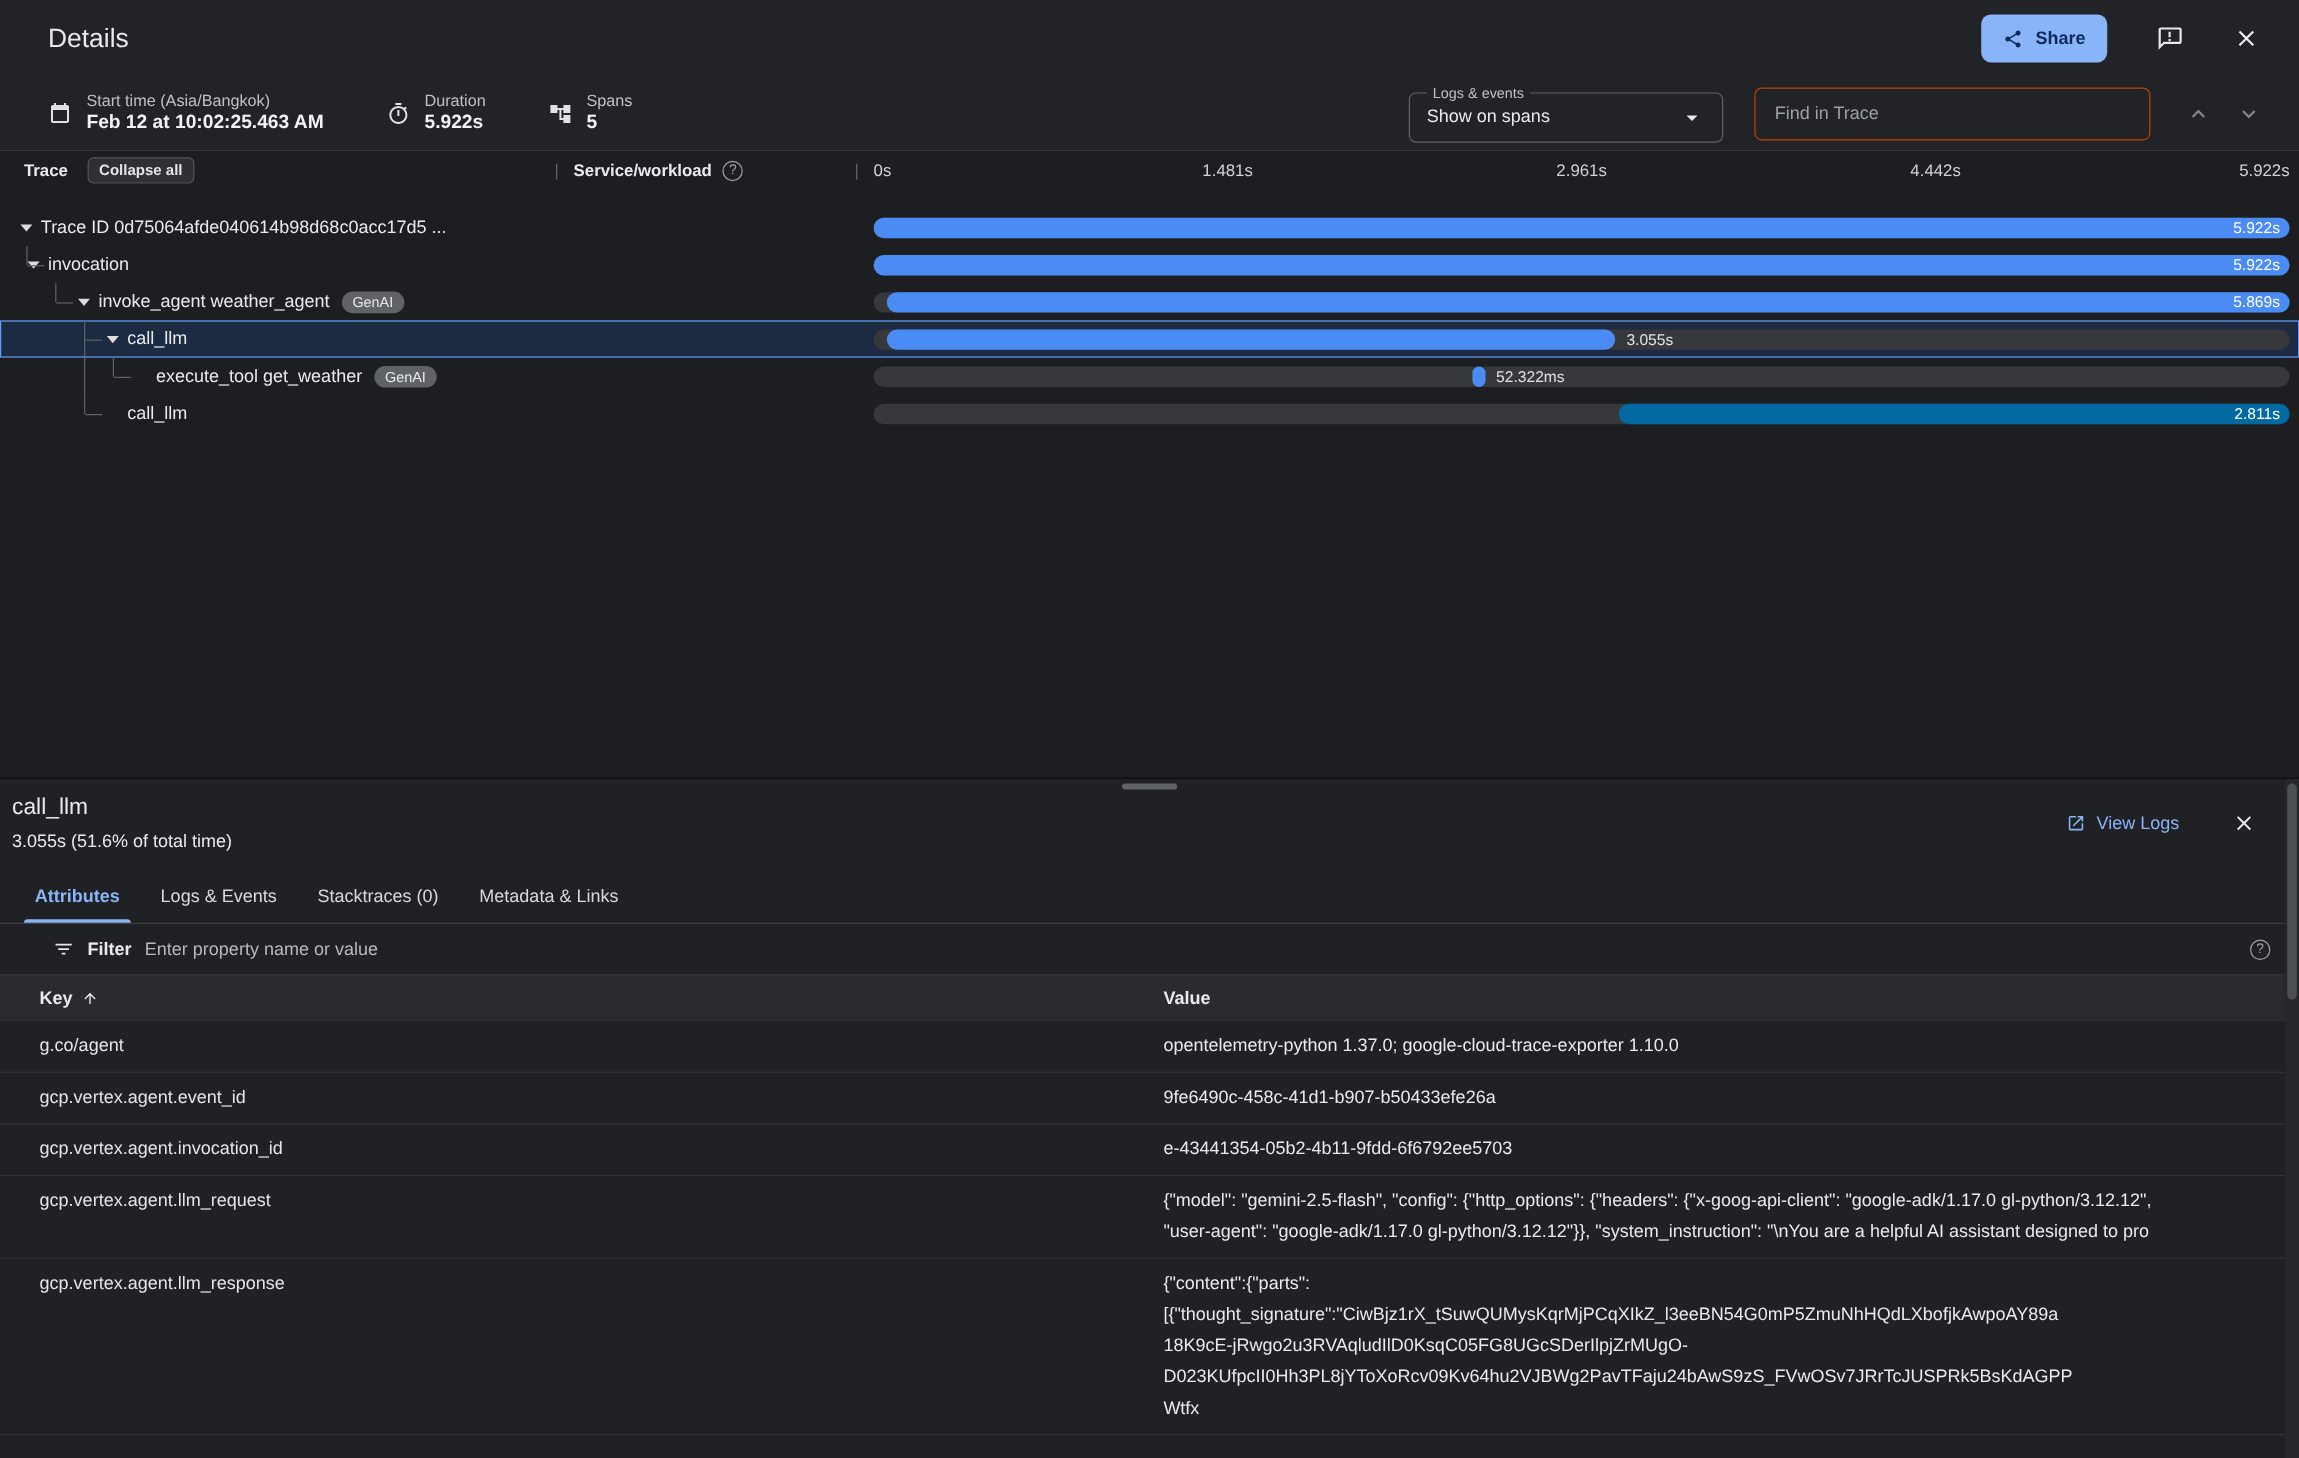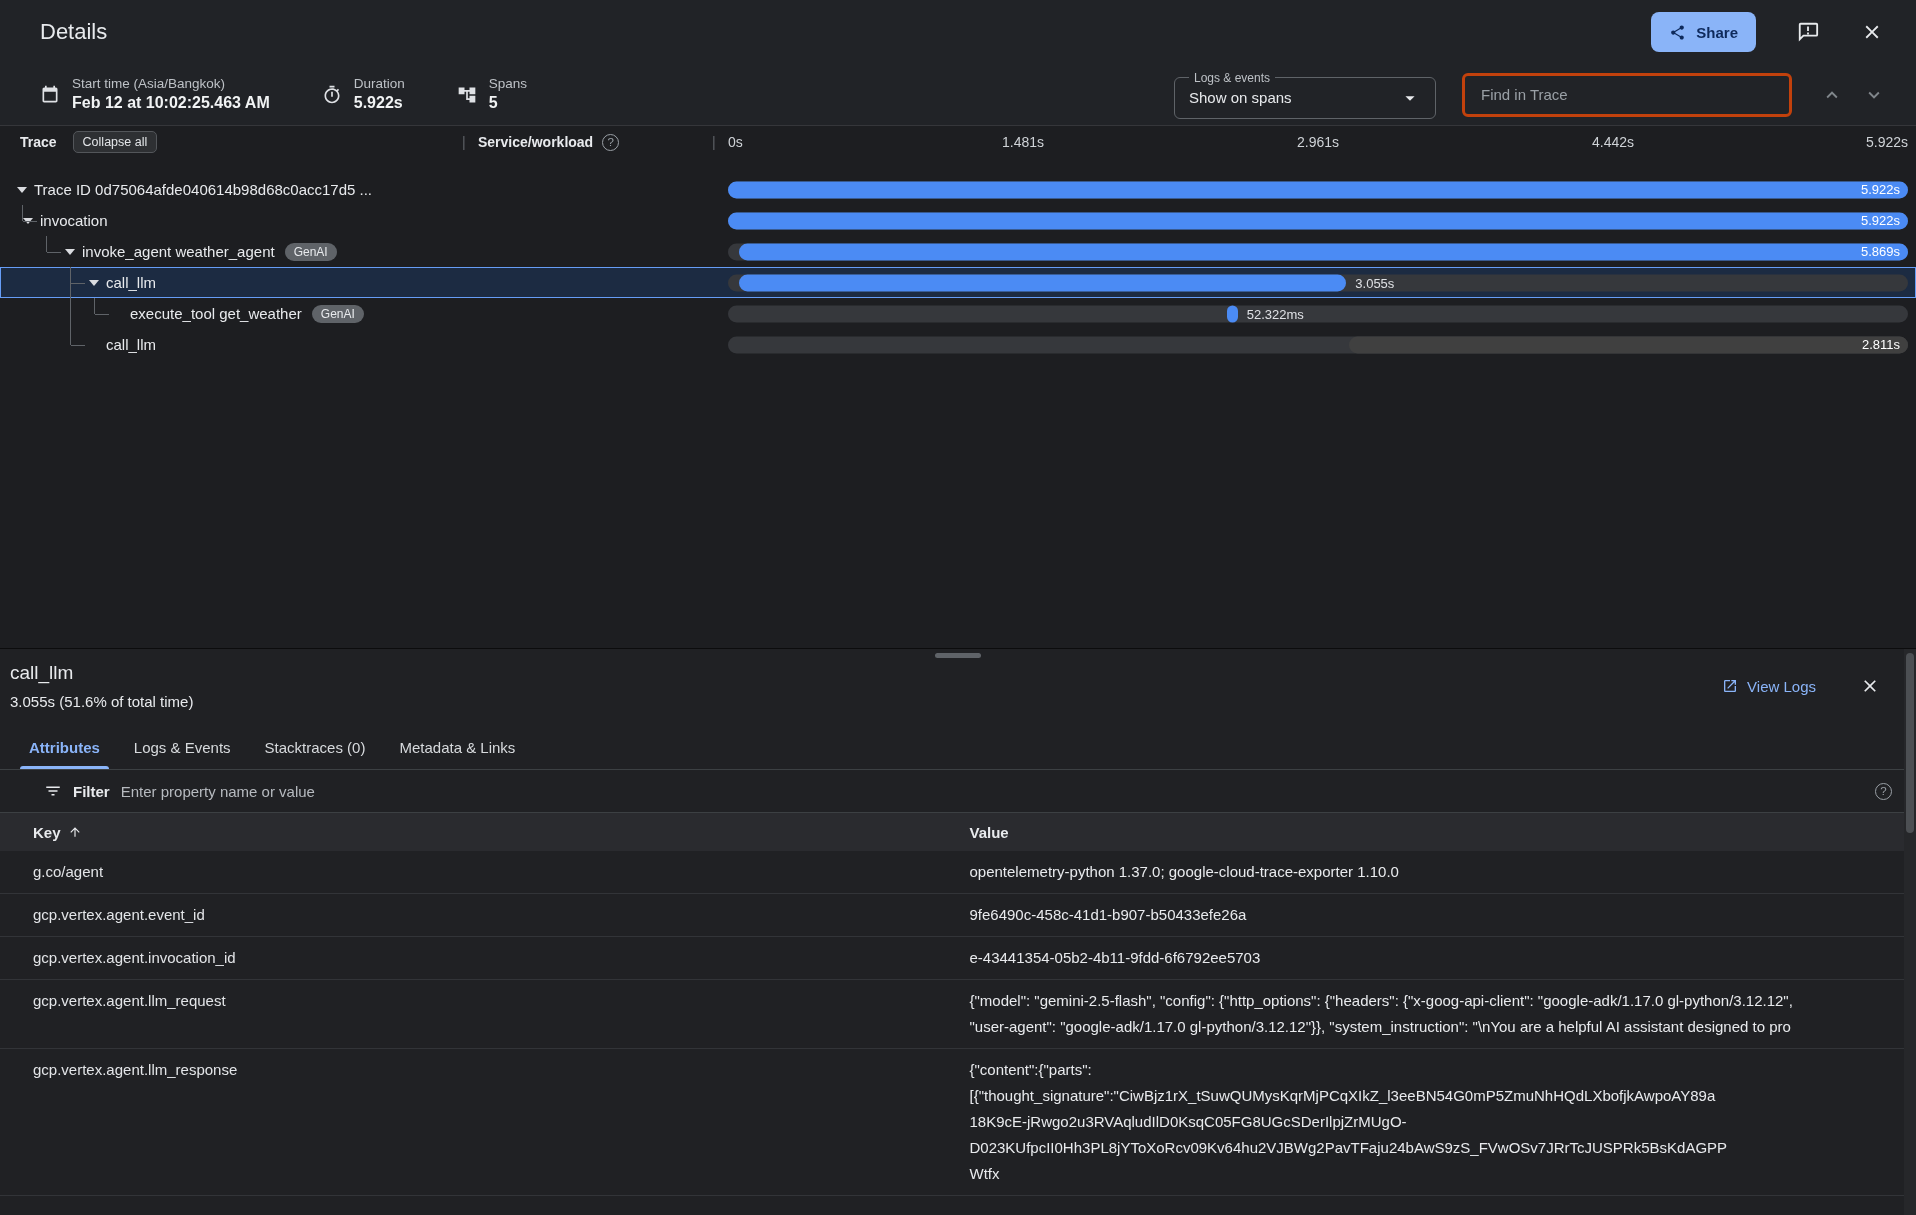--- a/index.html
+++ b/index.html
@@ -22,31 +22,31 @@
   .toolbar{height:62px;display:flex;align-items:center;background:#212327;border-bottom:1px solid #35363a;padding:0 28px 0 40px;gap:52px;}
   .tb-block{display:flex;align-items:center;gap:12px;}
   .tb-icon{color:#dfe1e5;display:flex;}
   .tb-txt{display:flex;flex-direction:column;line-height:1.25;}
   .tb-label{font-size:13.5px;color:#bdc1c6;}
   .tb-value{font-size:16px;font-weight:700;color:#f1f3f4;}
   .tb-right{margin-left:auto;display:flex;align-items:center;gap:26px;}
   fieldset.logs{border:1px solid #5f6368;border-radius:6px;padding:2px 14px 9px 14px;min-width:262px;}
   fieldset.logs legend{font-size:12px;color:#bdc1c6;padding:0 5px;}
   .select{display:flex;align-items:center;justify-content:space-between;gap:20px;font-size:15px;color:#e8eaed;cursor:pointer;}
-  .find-input{background:transparent;border:3px solid #c2410c;border-radius:6px;height:44px;width:330px;
+  .find-input{background:transparent;border:1px solid #c2410c;border-radius:6px;height:44px;width:330px;
     padding:0 16px;color:#e8eaed;font-size:15px;font-family:inherit;outline:none;}
   .find-input::placeholder{color:#9aa0a6;}
   .nav-chevrons{display:flex;gap:14px;}
   .nav-chevrons .icon-btn{margin-left:0;width:28px;}
   .dim{color:#80868b;}
   
   .grid-row{display:grid;grid-template-columns:462px 248px 1fr;}
   .tr-head{height:32px;align-items:center;font-size:14px;background:#1d1e21;}
   .th-name{padding-left:20px;display:flex;align-items:center;gap:16px;font-weight:700;}
-  .chip{font-size:12.5px;font-weight:400;color:#e3e5e8;background:#2e3033;border:1px solid #53565a;border-radius:5px;
+  .chip{font-size:12.5px;font-weight:700;color:#e3e5e8;background:#2e3033;border:1px solid #53565a;border-radius:5px;
     padding:3px 9px;cursor:pointer;}
   .th-svc{position:relative;display:flex;align-items:center;gap:9px;font-weight:700;padding-left:16px;}
   .pipe{color:#5f6368;font-weight:400;}
   .th-svc .pipe{position:absolute;left:0;}
   .qmark{width:17px;height:17px;border:1.5px solid #9aa0a6;border-radius:50%;font-size:11.5px;font-weight:400;
     color:#9aa0a6;display:inline-flex;align-items:center;justify-content:center;cursor:pointer;flex:none;}
   .th-tl{position:relative;height:100%;}
   .th-tl .pipe{position:absolute;left:2px;top:50%;transform:translateY(-50%);}
   .ticks{position:absolute;left:18px;right:8px;top:0;bottom:0;}
   .tick{position:absolute;top:50%;transform:translateY(-50%);font-size:14px;color:#cfd3d7;white-space:nowrap;}
@@ -298,21 +298,21 @@
     <div class="grid-row trow">
       <div class="tname" style="padding-left: 84px;">
         <span class="guide half" style="left: 70px;"></span>
         <span class="hstub" style="left: 71px;"></span>
         <span class="chev-spacer"></span>
         <span class="tlabel">call_llm</span>
       </div>
       <div class="tsvc"></div>
       <div class="tl">
         <div class="track"></div>
-        <div class="bar" style="left: 52.6%; width: 47.4%; background: #404040; text-align: center;">
+        <div class="bar" style="left: 52.6%; width: 47.4%; background: #0369a1; text-align: center;">
           <span class="dur-in">2.811s</span>
         </div>
       </div>
     </div>
   </div>
 
 <div class="panel">
   <div class="drag-handle"></div>
   <div class="panel-head">
     <div class="ph-left">

